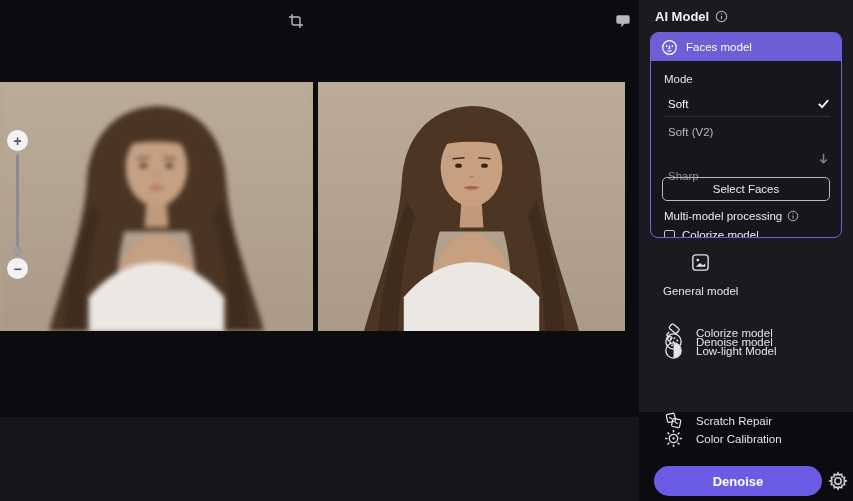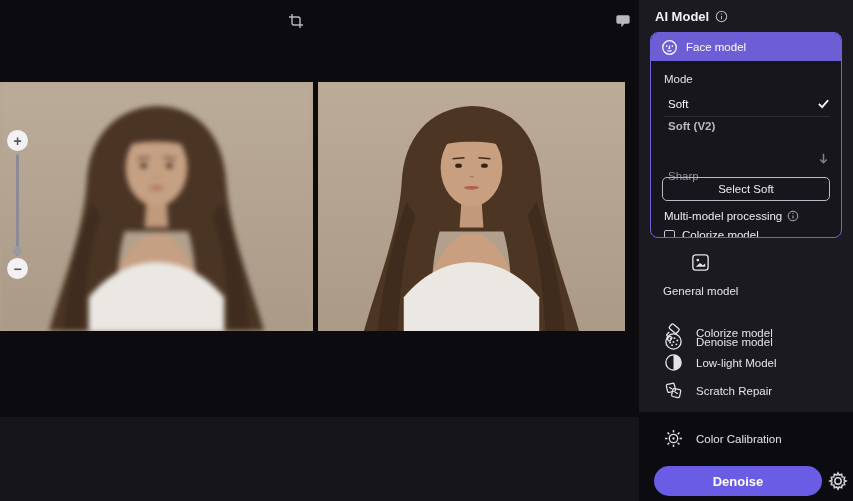--- a/index.html
+++ b/index.html
@@ -49,41 +49,41 @@
     height:28px; background:#6c5fd6; display:flex; align-items:center; gap:8px; padding:0 10px;
     cursor:pointer;
   }
   .face-icon { width:17px; height:17px; color:#ffffff; }
   .face-icon svg { width:100%; height:100%; display:block; }
   .face-card-header .lbl { font-size:11.5px; color:#fff; }
 
   .mode-label { position:absolute; left:13px; top:40px; font-size:11.5px; color:#e2e2e6; }
   .mode-opt { position:absolute; left:13px; width:166px; height:26px; display:flex; align-items:center; justify-content:space-between; cursor:pointer; border-bottom:1px solid rgba(255,255,255,0.10); }
   .mode-opt .olbl { font-size:11.5px; padding-left:4px; }
-  .opt-0 { top:58px; } .opt-1 { top:80px; border-bottom:none;font-weight:bold; } .opt-2 { top:112px; border-bottom:none; }
+  .opt-0 { top:58px; } .opt-1 { top:86px; border-bottom:none; } .opt-2 { top:112px; border-bottom:none; }
   .opt-0 .olbl { color:#fafafa; } .opt-1 .olbl { color:#b9b9c0; } .opt-2 .olbl { color:#8f8f98;margin-top:36px; }
   .mode-opt svg { width:13px; height:13px; }
   .check-icon { color:#fff; } .arrow-icon { color:#83838c; }
 
   .select-faces-btn {
     position:absolute; left:11px; top:144px; width:168px; height:24px; border-radius:5px;
     background:transparent; border:1px solid #b9b9c2; color:#ececf0; font-size:11.5px;
     cursor:pointer; font-family:inherit;
   }
   .multi-row { position:absolute; left:13px; top:177px; display:flex; align-items:flex-end; gap:5px; }
   .multi-row .mlbl { font-size:11.5px; color:#ececf0; }
   .colorize-row { position:absolute; left:13px; top:196px; display:flex; align-items:center; gap:7px; cursor:pointer; }
   .checkbox { width:11px; height:11px; border:1.5px solid #c4c4cc; border-radius:2px; background:transparent; }
   .colorize-row .clbl { font-size:11.5px; color:#ececf0; }
 
   .model-row { position:absolute; left:24px; display:flex; align-items:center; gap:12px; cursor:pointer; }
   .model-icon { width:21px; height:21px; color:#e4e4e8; }
   .model-icon svg { width:100%; height:100%; display:block; }
   .model-row .rlbl { font-size:11.5px; color:#e4e4e8; }
-  .m-0{top:252px;flex-direction:column;} .m-1{top:287px;margin-top:44px;} .m-2{top:322px;} .m-3{top:352px;} .m-4{top:380px;} .m-5{top:428px;text-align:center;}
+  .m-0{top:252px;flex-direction:column;} .m-1{top:287px;margin-top:44px;} .m-2{top:322px;} .m-3{top:340px;} .m-4{top:410px;} .m-5{top:428px;text-align:center;}
 
   .export-btn {
     position:absolute; left:15px; top:466px; width:168px; height:30px; border-radius:16px;
     background:#6a5ce4; border:none; color:#fff; font-size:13px; font-weight:bold;
     cursor:pointer; font-family:inherit;
   }
   .settings-gear { position:absolute; left:188px; top:470px; width:22px; height:22px; color:#d4d4d8; cursor:pointer; }
   .settings-gear svg { width:100%; height:100%; display:block; }
 </style>
 </head>
@@ -181,21 +181,21 @@
       <div class="face-card-header">
         <span class="face-icon">
           <svg viewBox="0 0 18 18" fill="none" stroke="currentColor" stroke-width="1.3">
             <circle cx="9" cy="9" r="7.2"></circle>
             <path d="M6 6.5 V8.5"></path>
               <path d="M12 6.5 V8.5"></path>
               <path d="M9 7 V10 L7.8 10"></path>
               <path d="M6.8 12.2 C8 13 10 13 11.2 12.2"></path>
           </svg>
         </span>
-        <span class="lbl">Face model</span>
+        <span class="lbl">Faces model</span>
       </div>
 
       <div class="mode-label">Mode</div>
 
       <div class="mode-opt opt-0">
         <span class="olbl">Soft</span>
         <svg class="check-icon" viewBox="0 0 14 14" fill="none" stroke="currentColor" stroke-width="2">
             <path d="M2 7.5 L5.5 11 L12 3.5"></path>
           </svg>
       </div>
@@ -203,21 +203,21 @@
         <span class="olbl">Soft (V2)</span>
       </div>
       <div class="mode-opt opt-2">
         <span class="olbl">Sharp</span>
         <svg class="arrow-icon" viewBox="0 0 14 14" fill="none" stroke="currentColor" stroke-width="1.6">
             <path d="M7 2 V11"></path>
             <path d="M3.5 8 L7 11.5 L10.5 8"></path>
           </svg>
       </div>
 
-      <button class="select-faces-btn">Select Soft</button>
+      <button class="select-faces-btn">Select Faces</button>
 
       <div class="multi-row">
         <span class="mlbl">Multi-model processing</span>
         <span class="info-icon" style="width:12px;height:12px;">
           <svg viewBox="0 0 14 14" fill="none" stroke="currentColor" stroke-width="1.1">
             <circle cx="7" cy="7" r="5.6"></circle>
               <path d="M7 6.4 V10"></path>
               <circle cx="7" cy="4.2" r="0.7" fill="currentColor" stroke="none"></circle>
           </svg>
         </span>

